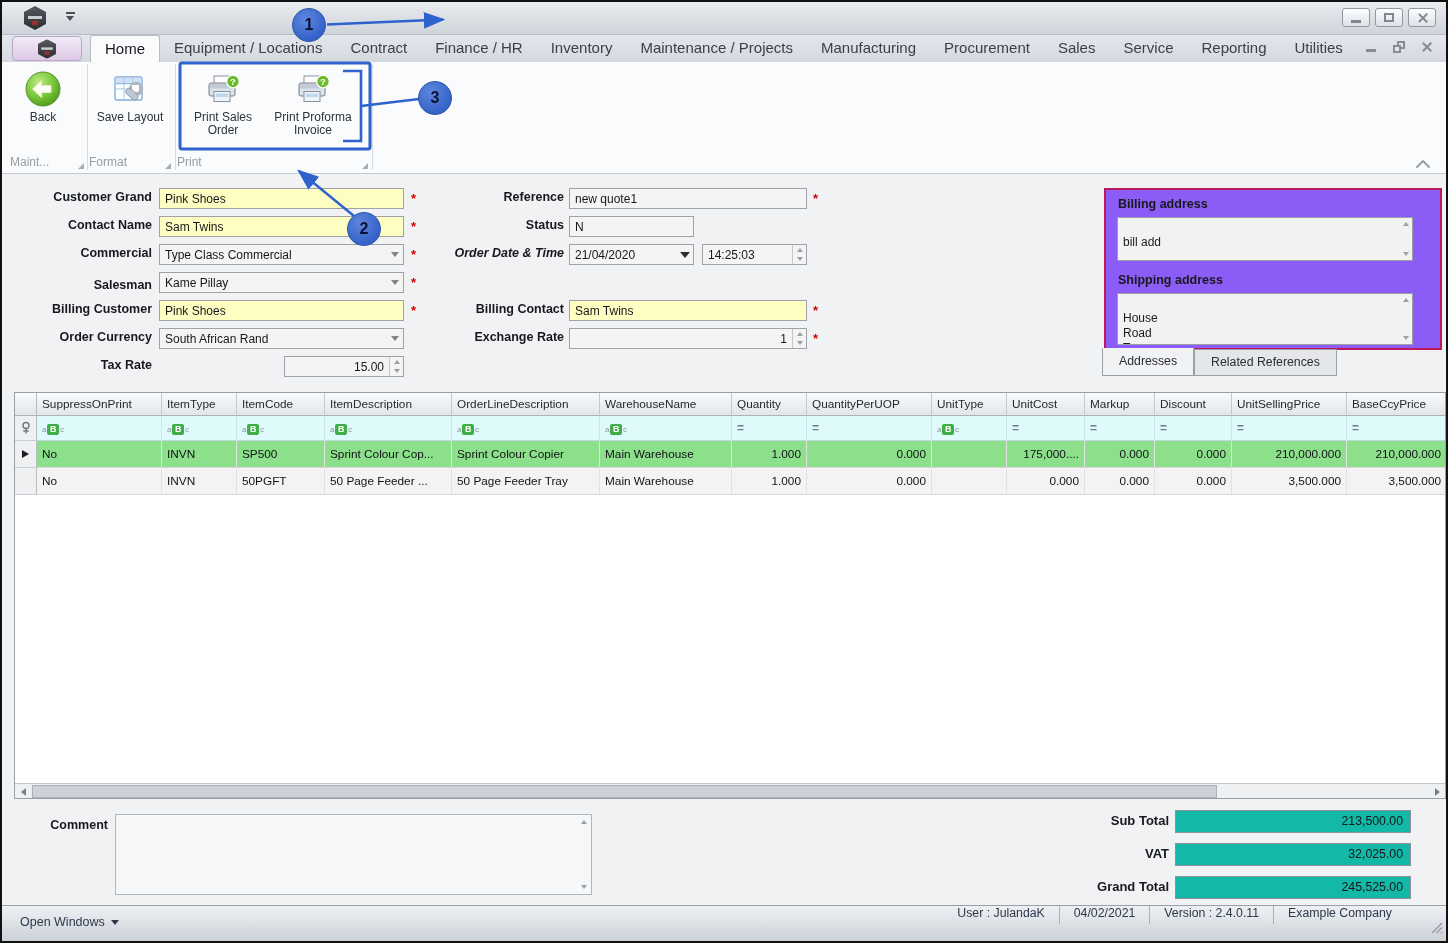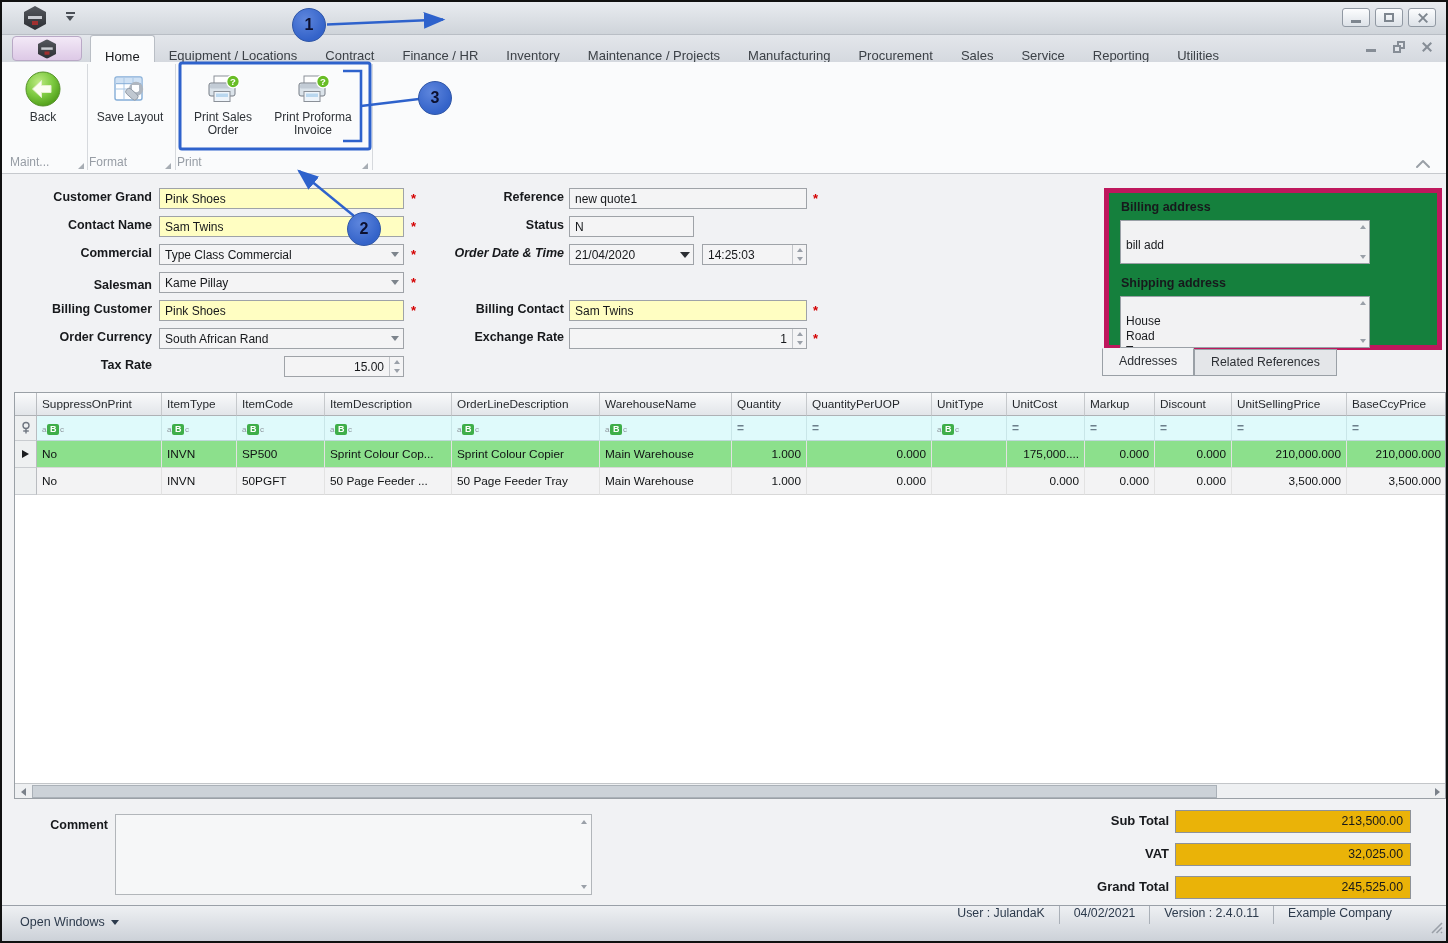--- a/index.html
+++ b/index.html
@@ -27,21 +27,21 @@
   .gl-close:before,.gl-close:after { content:""; position:absolute; left:5px; top:0; width:2.4px; height:12px; background:#7e868f; }
   .gl-close:before { transform:rotate(45deg);} .gl-close:after { transform:rotate(-45deg);}
 
   
   .tabrow { position:absolute; left:0; top:33px; right:0; height:27px;
     background:linear-gradient(#e3e6eb,#d5d9df); }
   .app-button { position:absolute; left:10px; top:1px; width:70px; height:25px; border-radius:4px;
     border:1px solid #b9a9c6; background:linear-gradient(#f3e9f7,#ddc9e6); display:flex; align-items:center; justify-content:center; }
   .app-button .hexlogo { transform:scale(.82); }
   #ribbon-tabs { position:absolute; left:88px; top:0; height:27px; display:flex; }
-  .rtab { padding:8px 14px; line-height:26px; font-size:13px; color:#3c4147; white-space:nowrap; }
+  .rtab { padding:0 14px; line-height:26px; font-size:15px; color:#3c4147; white-space:nowrap; }
   .rtab.active { background:#fafbfc; border:1px solid #b9bec5; border-bottom:none; border-radius:3px 3px 0 0; color:#17191c; }
   .mdi-controls { position:absolute; right:14px; top:6px; display:flex; gap:17px; align-items:center; }
   .gl-restore { position:relative; width:12px; height:12px; }
   .gl-restore .sq1 { position:absolute; right:0; top:0; width:8px; height:8px; border:2px solid #868d96; background:#e3e6eb; }
   .gl-restore .sq2 { position:absolute; left:0; bottom:0; width:8px; height:8px; border:2px solid #868d96; background:#e3e6eb; }
   .gl-min2 { width:10px; height:3px; background:#868d96; margin-top:7px; }
   .gl-close2 { position:relative; width:10px; height:10px; }
   .gl-close2:before,.gl-close2:after { content:""; position:absolute; left:4px; top:-1px; width:2.2px; height:12px; background:#868d96; }
   .gl-close2:before { transform:rotate(45deg);} .gl-close2:after { transform:rotate(-45deg);}
 
@@ -78,23 +78,23 @@
   #left-fields .req { left:409px; }
   
   #middle-fields { position:absolute; left:420px; top:0; width:420px; height:100%; }
   #middle-fields .flabel { left:0; width:142px; }
   #middle-fields .ffield { left:147px; width:238px; }
   #middle-fields .ffield.w-narrow { width:125px; }
   #middle-fields .ffield.time { left:280px; width:105px; }
   #middle-fields .req { left:391px; }
 
   
-  .addr-panel { position:absolute; left:1102px; top:14px; width:338px; height:162px; border:5px solid #be185d; background:#15803d; }
+  .addr-panel { position:absolute; left:1102px; top:14px; width:338px; height:162px; border:2px solid #be185d; background:#8b5cf6; }
   .addr-h { position:absolute; left:12px; font-size:12.5px; font-weight:bold; color:#17191c; }
-  .addr-box { position:absolute; left:11px; width:250px; border:1px solid #9aa0a6; background:#f2f2f3; font-size:12px; color:#1a1c1f; padding:2px 32px 2px 5px; white-space:pre-line; line-height:15px; overflow:hidden; }
+  .addr-box { position:absolute; left:11px; width:296px; border:1px solid #9aa0a6; background:#f2f2f3; font-size:12px; color:#1a1c1f; padding:2px 32px 2px 5px; white-space:pre-line; line-height:15px; overflow:hidden; }
   .addr-box .sup,.addr-box .sdn { position:absolute; right:3px; }
   .addr-box .sup { top:4px; } .addr-box .sdn { bottom:4px; }
   .addr-tabs { position:absolute; left:1100px; top:175px; display:flex; }
   .atab { height:27px; line-height:25px; padding:0 16px; font-size:12.3px; color:#2c2f34; border:1px solid #9aa0a6; background:#e4e6e9; }
   .atab.active { background:#f1f2f4; border-top-color:#f1f2f4; margin-top:-1px; height:28px; }
 
   
   .grid { position:absolute; left:12px; top:390px; width:1432px; height:407px; border:1px solid #9aa0a6; background:#fff; overflow:hidden; }
   .g-head,.g-filter,.g-row { display:flex; width:1431px; }
   .g-cell { flex:none; padding:0 5px; font-size:11.8px; white-space:nowrap; overflow:hidden; }
@@ -118,21 +118,21 @@
   .tri-l { width:0; height:0; border-top:4px solid transparent; border-bottom:4px solid transparent; border-right:5px solid #7a818a; }
   .tri-r { width:0; height:0; border-top:4px solid transparent; border-bottom:4px solid transparent; border-left:5px solid #7a818a; }
   .hs-thumb { position:absolute; left:17px; top:1px; width:1185px; height:13px; background:#ccd2d8; border:1px solid #aab1b8; }
 
   
   .comment-label { position:absolute; left:0; top:816px; width:106px; text-align:right; font-size:12.5px; font-weight:bold; color:#17191c; }
   .comment-box { position:absolute; left:113px; top:812px; width:477px; height:81px; border:1px solid #b2b6ba; background:#f6f7f8; }
   .comment-box .sup { position:absolute; right:4px; top:5px; } .comment-box .sdn { position:absolute; right:4px; bottom:5px; }
   .tot-row { position:absolute; height:23px; }
   .tot-label { position:absolute; left:967px; width:200px; text-align:right; top:3px; font-size:13px; font-weight:bold; color:#17191c; }
-  .tot-box { position:absolute; left:1173px; width:236px; height:23px; background:#eab308; border:1px solid #8e9298;
+  .tot-box { position:absolute; left:1173px; width:236px; height:23px; background:#14b8a6; border:1px solid #8e9298;
     font-size:12.3px; color:#16181b; text-align:right; line-height:21px; padding-right:7px; }
 
   
   .statusbar { position:absolute; left:0; right:0; bottom:0; height:36px;
     background:linear-gradient(#eef0f3,#ccd1d8); border-top:1px solid #9aa0a8; }
   .ow { position:absolute; left:18px; top:9px; font-size:12.5px; color:#2c3a4c; display:flex; align-items:center; gap:6px; }
   .ow .tri { width:0; height:0; border-left:4.5px solid transparent; border-right:4.5px solid transparent; border-top:5px solid #2c3a4c; }
   .sb-right { position:absolute; right:40px; top:0; height:35px; display:flex; align-items:flex-start; }
   .sb-seg { font-size:12.3px; color:#2c3a4c; padding:0 14px; white-space:nowrap; }
   .sb-div { width:1px; height:18px; background:#aab0b8; }

